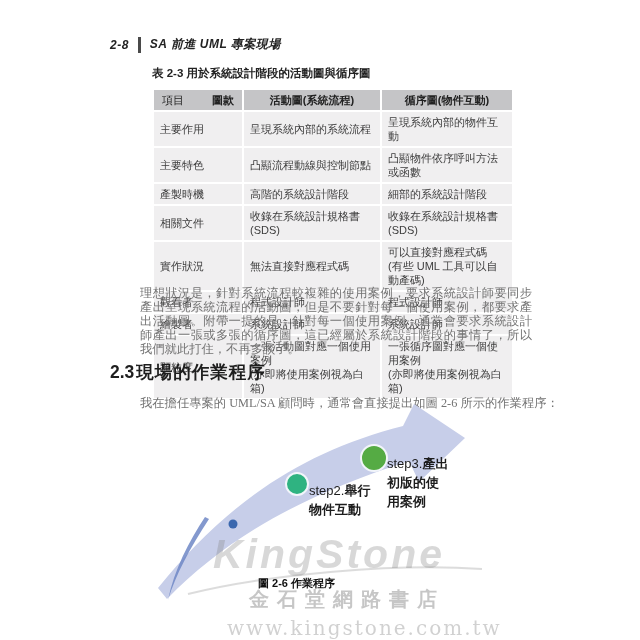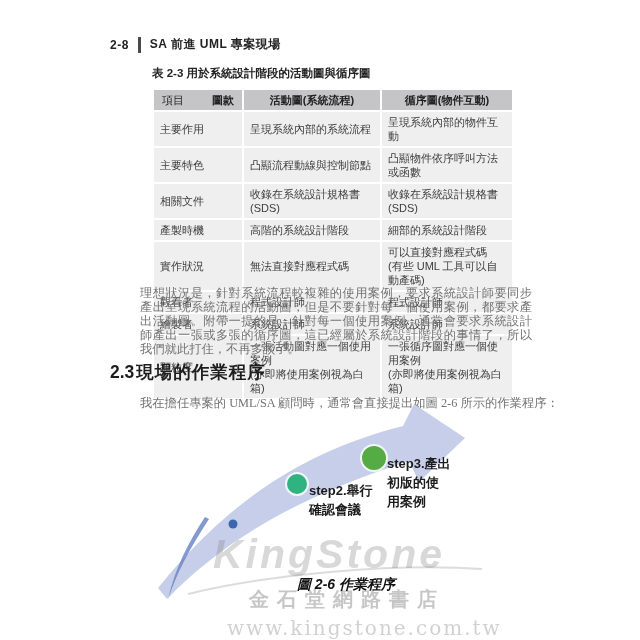--- a/index.html
+++ b/index.html
@@ -1,20 +1,20 @@
 <!DOCTYPE html>
 <html><head>
 <meta charset="utf-8">
 <style>
   html,body{margin:0;padding:0;background:#fff;}
   #page{position:relative;width:640px;height:640px;background:#ffffff;overflow:hidden;
         font-family:"Liberation Sans","DejaVu Sans",sans-serif;color:#333;}
 
   
-  .runhead{position:absolute;top:36px;left:110px;display:flex;align-items:center;gap:9px;}
+  .runhead{position:absolute;top:36px;left:110px;display:flex;align-items:center;gap:9px;font-style:italic;}
   .pagenum{font-weight:bold;font-size:12px;color:#222;letter-spacing:.5px;}
   .headbar{width:3px;height:16px;background:#4a4a4a;}
   .booktitle{font-weight:bold;font-size:12px;color:#222;letter-spacing:.5px;}
 
   
   .tbl-caption{position:absolute;top:66px;left:152px;font-size:11.5px;font-weight:bold;color:#222;}
   table.cmp{position:absolute;top:88px;left:152px;border-collapse:separate;border-spacing:2px;
             background:#fff;table-layout:fixed;width:358px;font-size:11px;line-height:14px;color:#3c3c3c;}
   table.cmp td,table.cmp th{padding:3px 6px;vertical-align:middle;text-align:left;font-weight:normal;}
   table.cmp th{background:#c5c5c7;color:#222;font-weight:bold;text-align:center;}
@@ -33,28 +33,28 @@
         font-size:12.3px;line-height:14px;color:#737373;text-align:justify;}
   #para1{top:286px;}
   #para2{top:396px;width:420px;white-space:nowrap;}
 
   .sec-head{position:absolute;top:360px;left:110px;font-size:17.5px;font-weight:bold;color:#1e1e1e;letter-spacing:1px;}
   .sec-head .secno{margin-right:2px;letter-spacing:0;}
 
   
   #diagram-svg{position:absolute;left:0;top:0;width:640px;height:640px;z-index:1;pointer-events:none;}
   .steplabel{position:absolute;z-index:3;font-size:13px;line-height:19px;font-weight:600;color:#1c1c1c;}
-  .steplabel .pfx{font-weight:bold;}
+  .steplabel .pfx{font-weight:normal;}
   .steplabel .rest{white-space:pre-line;font-weight:600;}
   #step1-label{left:240px;top:515px;width:86px;}
   #step2-label{left:309px;top:481px;width:86px;}
   #step3-label{left:387px;top:454px;width:86px;}
 
-  .fig-caption{position:absolute;z-index:3;left:258px;top:576px;width:176px;text-align:center;
-               font-size:14px;font-weight:bold;color:#111;font-style:italic;}
+  .fig-caption{position:absolute;z-index:3;left:258px;top:576px;width:176px;text-align:left;
+               font-size:11px;font-weight:bold;color:#111;}
 
   
   .wm{position:absolute;pointer-events:none;}
   #wm-logo{z-index:2;left:213px;top:531px;font-size:41px;font-style:italic;font-weight:700;
            letter-spacing:3px;color:rgba(125,125,125,0.30);font-family:"Liberation Sans",sans-serif;}
   #wm-store{z-index:2;left:221px;top:586px;font-size:20px;font-weight:bold;letter-spacing:8px;
             color:rgba(120,120,120,0.42);font-family:"DejaVu Serif",serif;margin-left:28px;}
   #wm-url{z-index:2;left:227px;top:616px;font-size:20px;letter-spacing:2px;
           color:rgba(140,140,140,0.40);font-family:"DejaVu Serif",serif;}
 </style>
@@ -90,28 +90,28 @@
       <td class="lbl">主要作用</td>
       <td>呈現系統內部的系統流程</td>
       <td>呈現系統內部的物件互動</td>
     </tr>
     <tr>
       <td class="lbl">主要特色</td>
       <td>凸顯流程動線與控制節點</td>
       <td>凸顯物件依序呼叫方法或函數</td>
     </tr>
     <tr>
+      <td class="lbl">產製時機</td>
+      <td>高階的系統設計階段</td>
+      <td>細部的系統設計階段</td>
+    </tr>
+    <tr>
       <td class="lbl">相關文件</td>
       <td>收錄在系統設計規格書(SDS)</td>
       <td>收錄在系統設計規格書(SDS)</td>
-    </tr>
-    <tr>
-      <td class="lbl">產製時機</td>
-      <td>高階的系統設計階段</td>
-      <td>細部的系統設計階段</td>
     </tr>
     <tr>
       <td class="lbl">實作狀況</td>
       <td>無法直接對應程式碼</td>
       <td class="multi">可以直接對應程式碼
 (有些 UML 工具可以自動產碼)</td>
     </tr>
     <tr>
       <td class="lbl">觀看者</td>
       <td>程式設計師</td>
@@ -148,21 +148,21 @@
 
     <path d="M188,594 C270,574 395,563 482,569" fill="none" stroke="#b9b9b9" stroke-width="2" opacity="0.5"></path>
 
     <circle cx="233" cy="524" r="4.5" fill="#3a67ae"></circle>
     <circle cx="297" cy="484" r="11" stroke="#f2f5fa" stroke-width="2" fill="#2fb381"></circle>
     <circle cx="374" cy="458" r="13" stroke="#f2f5fa" stroke-width="2" fill="#55ab44"></circle>
   </svg>
 
   <div class="steplabel" id="step2-label">
     <span class="pfx">step2.</span><span>舉行</span>
-    <div class="rest">確認會議</div>
+    <div class="rest">物件互動</div>
   </div>
   <div class="steplabel" id="step3-label">
     <span class="pfx">step3.</span><span>產出</span>
     <div class="rest">初版的使
 用案例</div>
   </div>
 
   <div class="fig-caption">圖 2-6  作業程序</div>
 
   <div class="wm" id="wm-logo">KingStone</div>

